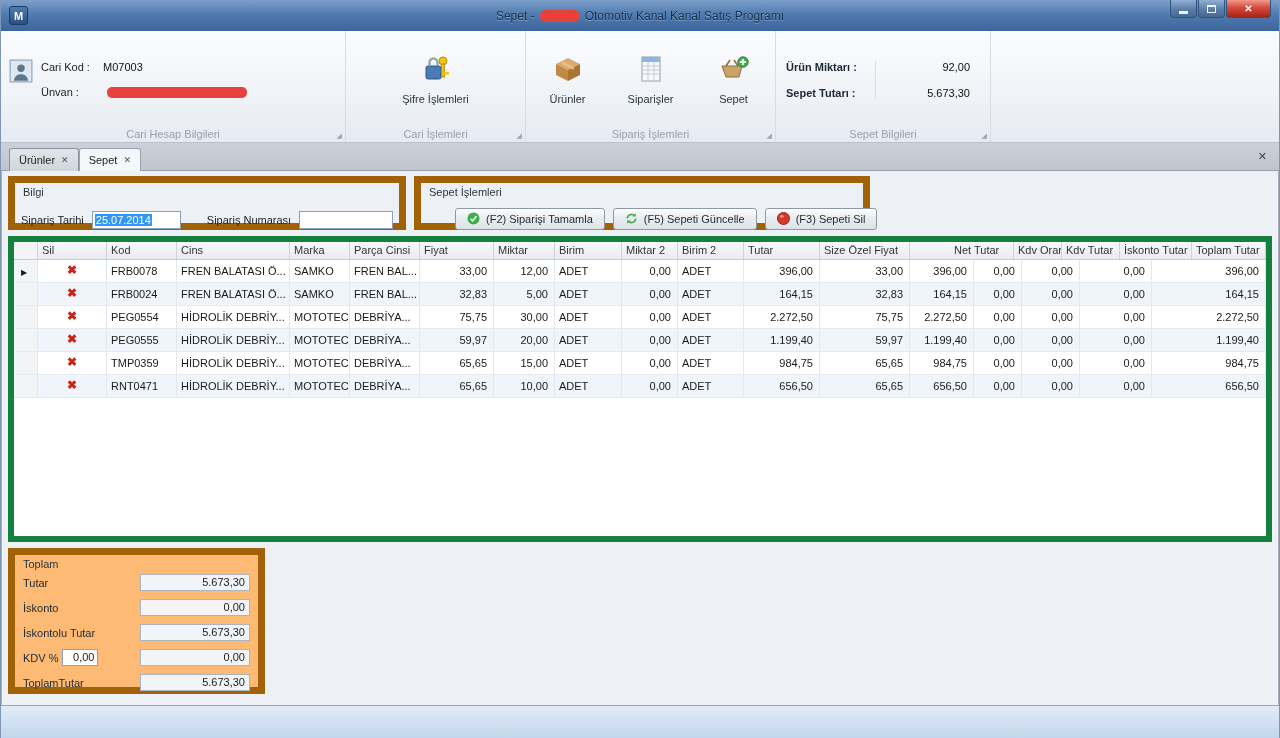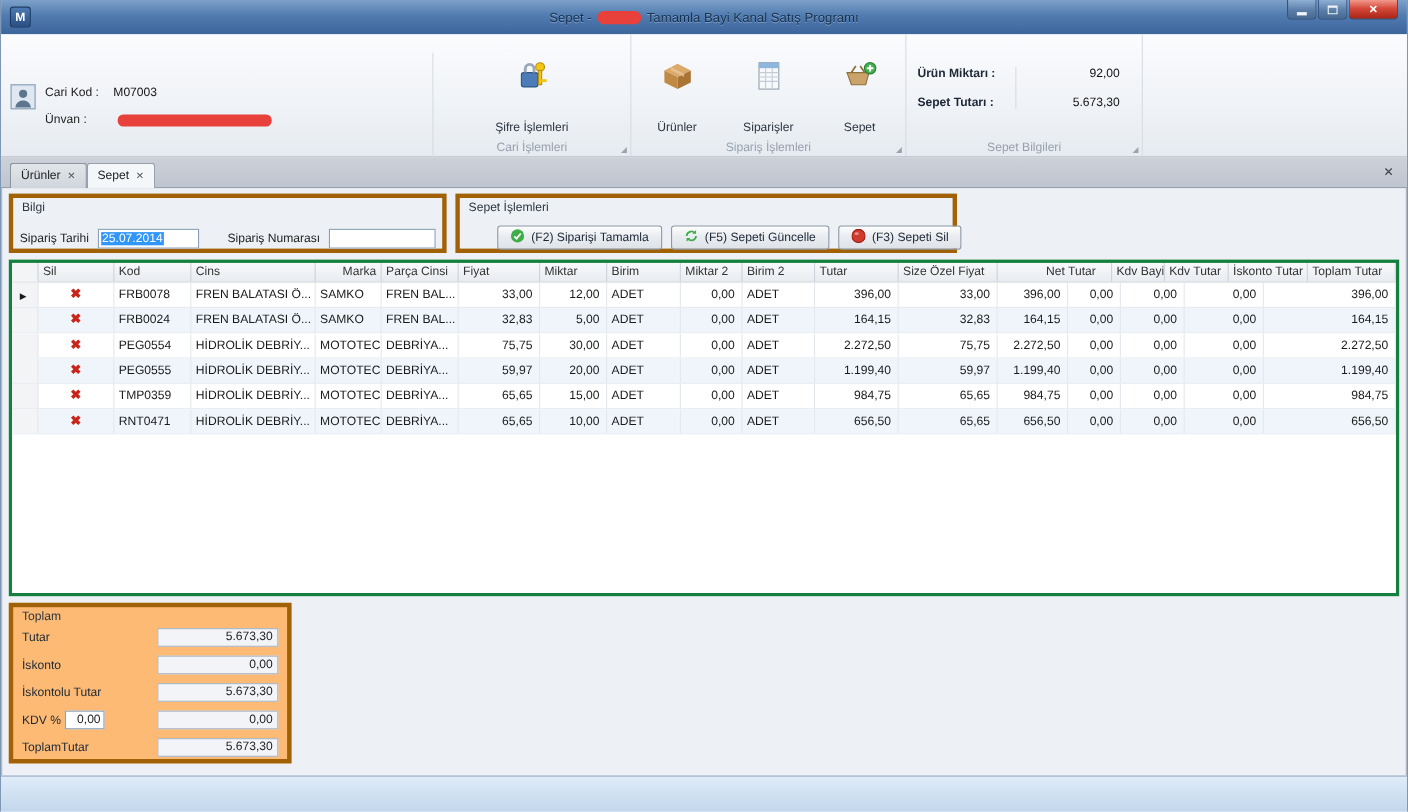--- a/index.html
+++ b/index.html
@@ -18,70 +18,70 @@
   .wbtn.close { width: 45px; background: linear-gradient(#f29a8d,#d5493a 45%,#a82415); color: #fff; font-size: 10px; font-weight: bold; }
   .glyph-min { width: 9px; height: 3px; background: #eef3f9; margin-top: 7px; }
   .glyph-max { width: 9px; height: 8px; border: 1px solid #eef3f9; border-top-width: 2px; }
 
   
   .ribbon { height: 112px; flex: none; display: flex; background: linear-gradient(180deg,#fbfcfe 0%, #f0f3f7 55%, #e6ebf1 100%); border-bottom: 1px solid #b9c1cc; }
   .rgroup { position: relative; border-right: 1px solid #d8dde4; height: 100%; }
   .caption { position: absolute; bottom: 2px; left: 0; right: 0; text-align: center; color: #97a1ad; font-size: 11px; }
   .launcher { position: absolute; right: 3px; bottom: 2px; font-size: 7px; color: #9aa4b0; }
 
-  .g-cari-hesap { width: 393px; margin-top: 17px; }
+  .g-cari-hesap { width: 345px; }
   .ch-body { display: flex; padding: 28px 8px 0 8px; gap: 8px; }
   .avatar { flex: none; }
   .ch-rows { display: flex; flex-direction: column; gap: 13px; padding-top: 2px; }
   .ch-row { display: flex; align-items: center; }
   .ch-row .lbl { width: 62px; color: #222; }
   .ch-row .val { color: #111; }
   .unvan-redact { width: 140px; height: 11px; border-radius: 5px; margin-left: 4px; }
 
   .g-cari-islemleri { width: 180px; }
   .g-siparis-islemleri { width: 250px; }
   .big-btns { display: flex; justify-content: center; padding-top: 18px; }
-  .bigbtn { width: 84px; display: flex; flex-direction: column; align-items: center; gap: 22px; padding-top: 4px; border-radius: 3px; cursor: default; }
+  .bigbtn { width: 84px; display: flex; flex-direction: column; align-items: center; gap: 6px; padding-top: 4px; border-radius: 3px; cursor: default; }
   .bigbtn .blabel { color: #2c3540; white-space: nowrap; }
 
   .g-sepet-bilgileri { width: 215px; }
   .sb-body { display: flex; padding-top: 30px; }
   .sb-labels { width: 99px; padding-left: 10px; display: flex; flex-direction: column; gap: 14px; }
   .sb-lbl { font-weight: bold; color: #1c2835; white-space: nowrap; }
   .sb-values { flex: 1; border-left: 1px solid #d8dde4; display: flex; flex-direction: column; gap: 14px; padding-right: 20px; }
   .sb-val { text-align: right; color: #111; }
 
   
   .tabbar { height: 28px; flex: none; background: linear-gradient(#ccd1d9,#bfc5cf); display: flex; align-items: flex-end; padding: 0 8px; border-bottom: 1px solid #98a2ae; position: relative; }
   .tab { height: 23px; margin-bottom: -1px; display: flex; align-items: center; gap: 6px; padding: 0 9px; border: 1px solid #8b95a2; border-bottom: none; border-radius: 3px 3px 0 0; background: linear-gradient(#e2e6ea,#cfd5dc); color: #222; cursor: default; }
   .tab.active { background: #f4f7fa; border-color: #98a2ae; }
   .tab-x { font-size: 9px; color: #555; }
   .tab-spacer { flex: 1; }
   .tabbar-close { position: absolute; right: 12px; top: 7px; font-size: 11px; color: #3c4450; cursor: default; }
 
   
   .content { flex: 1; background: #edf1f6; border-left: 1px solid #a8b1bd; border-right: 1px solid #a8b1bd; display: flex; flex-direction: column; overflow: hidden; }
   .toprow { display: flex; gap: 8px; margin: 5px 6px 0 6px; height: 54px; flex: none; }
-  .gbox { position: relative; border: 4px solid #a16207; }
+  .gbox { position: relative; border: 7px solid #a16207; }
   .gtitle { position: absolute; top: 3px; left: 8px; color: #2c3540; }
 
   .bilgi { width: 398px; }
   .bilgi-row { display: flex; align-items: center; padding: 28px 6px 0 6px; gap: 8px; }
   .flabel { white-space: nowrap; color: #222; }
   .tbox { width: 92px; height: 18px; border: 1px solid #8aa0b8; background: #fff; display: flex; align-items: center; padding: 0 2px; overflow: hidden; }
   .tbox.second { width: 97px; }
   .sel { background: #3096fa; color: #fff; padding: 0 1px; white-space: nowrap; }
   .num-label { margin-left: 18px; }
 
   .sepet-actions { width: 456px; }
   .sa-row { display: flex; align-items: center; gap: 8px; padding: 25px 0 0 34px; }
   .btn { height: 22px; display: inline-flex; align-items: center; gap: 6px; padding: 0 11px; border: 1px solid #8e99a6; border-radius: 3px; background: linear-gradient(#fdfdfe,#e9ecf0 45%,#dfe3e8); box-shadow: inset 0 1px 0 #fff; font-size: 11px; color: #1c2835; cursor: default; white-space: nowrap; }
 
   
-  .grid { margin: 6px; height: 306px; flex: none; border: 3px solid #15803d; background: #fff; display: flex; flex-direction: column; overflow: hidden; }
+  .grid { margin: 6px; height: 306px; flex: none; border: 6px solid #15803d; background: #fff; display: flex; flex-direction: column; overflow: hidden; }
   .grid-header { display: flex; height: 18px; flex: none; background: linear-gradient(#f8f9fb,#e8ebf0); border-bottom: 1px solid #c6cdd7; }
   .grid-header .cell { border-right: 1px solid #ccd3dc; color: #333; }
   .cell { padding: 2px 4px; white-space: nowrap; overflow: hidden; flex: none; }
   .cell.flex { flex: 1; }
   .cell.num { text-align: right; padding-right: 6px; }
   .cell.indicator { width: 24px; padding: 2px 0 0 7px; background: #f3f4f6; border-right: 1px solid #ccd3dc; font-size: 8px; color: #222; }
   .grid-row { display: flex; height: 23px; flex: none; align-items: stretch; border-bottom: 1px solid #e6ebf2; background: #fff; }
   .grid-row.alt { background: #f0f5fb; }
   .grid-row .cell { border-right: 1px solid #e3e8ef; line-height: 19px; color: #1a1a1a; }
   .grid-row .cell.indicator { line-height: 21px; }
@@ -108,21 +108,21 @@
 </head>
 <body>
 
 <div class="window">
 
   <div class="titlebar">
     <div class="app-icon">M</div>
     <div class="title">
       <span>Sepet -</span>
       <span class="redact title-redact"></span>
-      <span>Tamamla Bayi Kanal Satış Programı</span>
+      <span>Otomotiv Kanal Kanal Satış Programı</span>
     </div>
     <div class="win-btns">
       <div class="wbtn">
           <span class="glyph-min"></span>
         </div>
       <div class="wbtn">
           <span class="glyph-max"></span>
         </div>
       <div class="wbtn close">✕</div>
     </div>
@@ -295,31 +295,31 @@
         </div>
       </div>
     </div>
 
     <div class="grid">
       <div class="grid-header" id="grid-header">
           <div class="cell indicator"></div>
           <div class="cell" style="width: 69px;">Sil</div>
           <div class="cell" style="width: 70px;">Kod</div>
           <div class="cell" style="width: 113px;">Cins</div>
-          <div class="cell" style="width: 60px; text-align: right;">Marka</div>
+          <div class="cell" style="width: 60px;">Marka</div>
           <div class="cell" style="width: 70px;">Parça Cinsi</div>
           <div class="cell" style="width: 74px;">Fiyat</div>
           <div class="cell" style="width: 61px;">Miktar</div>
           <div class="cell" style="width: 67px;">Birim</div>
           <div class="cell" style="width: 56px;">Miktar 2</div>
           <div class="cell" style="width: 66px;">Birim 2</div>
           <div class="cell" style="width: 76px;">Tutar</div>
           <div class="cell" style="width: 90px;">Size Özel Fiyat</div>
           <div class="cell" style="width: 64px; margin-left: 40px;">Net Tutar</div>
-          <div class="cell" style="width: 48px;">Kdv Bayi</div>
+          <div class="cell" style="width: 48px;">Kdv Oran</div>
           <div class="cell" style="width: 58px;">Kdv Tutar</div>
           <div class="cell" style="width: 72px;">İskonto Tutar</div>
           <div class="cell flex">Toplam Tutar</div>
         </div>
       <div id="grid-rows">
           <div class="grid-row">
             <div class="cell indicator">▶</div>
             <div class="cell del" style="width: 69px;">✖</div>
             <div class="cell" style="width: 70px;">FRB0078</div>
             <div class="cell" style="width: 113px;">FREN BALATASI Ö...</div>

